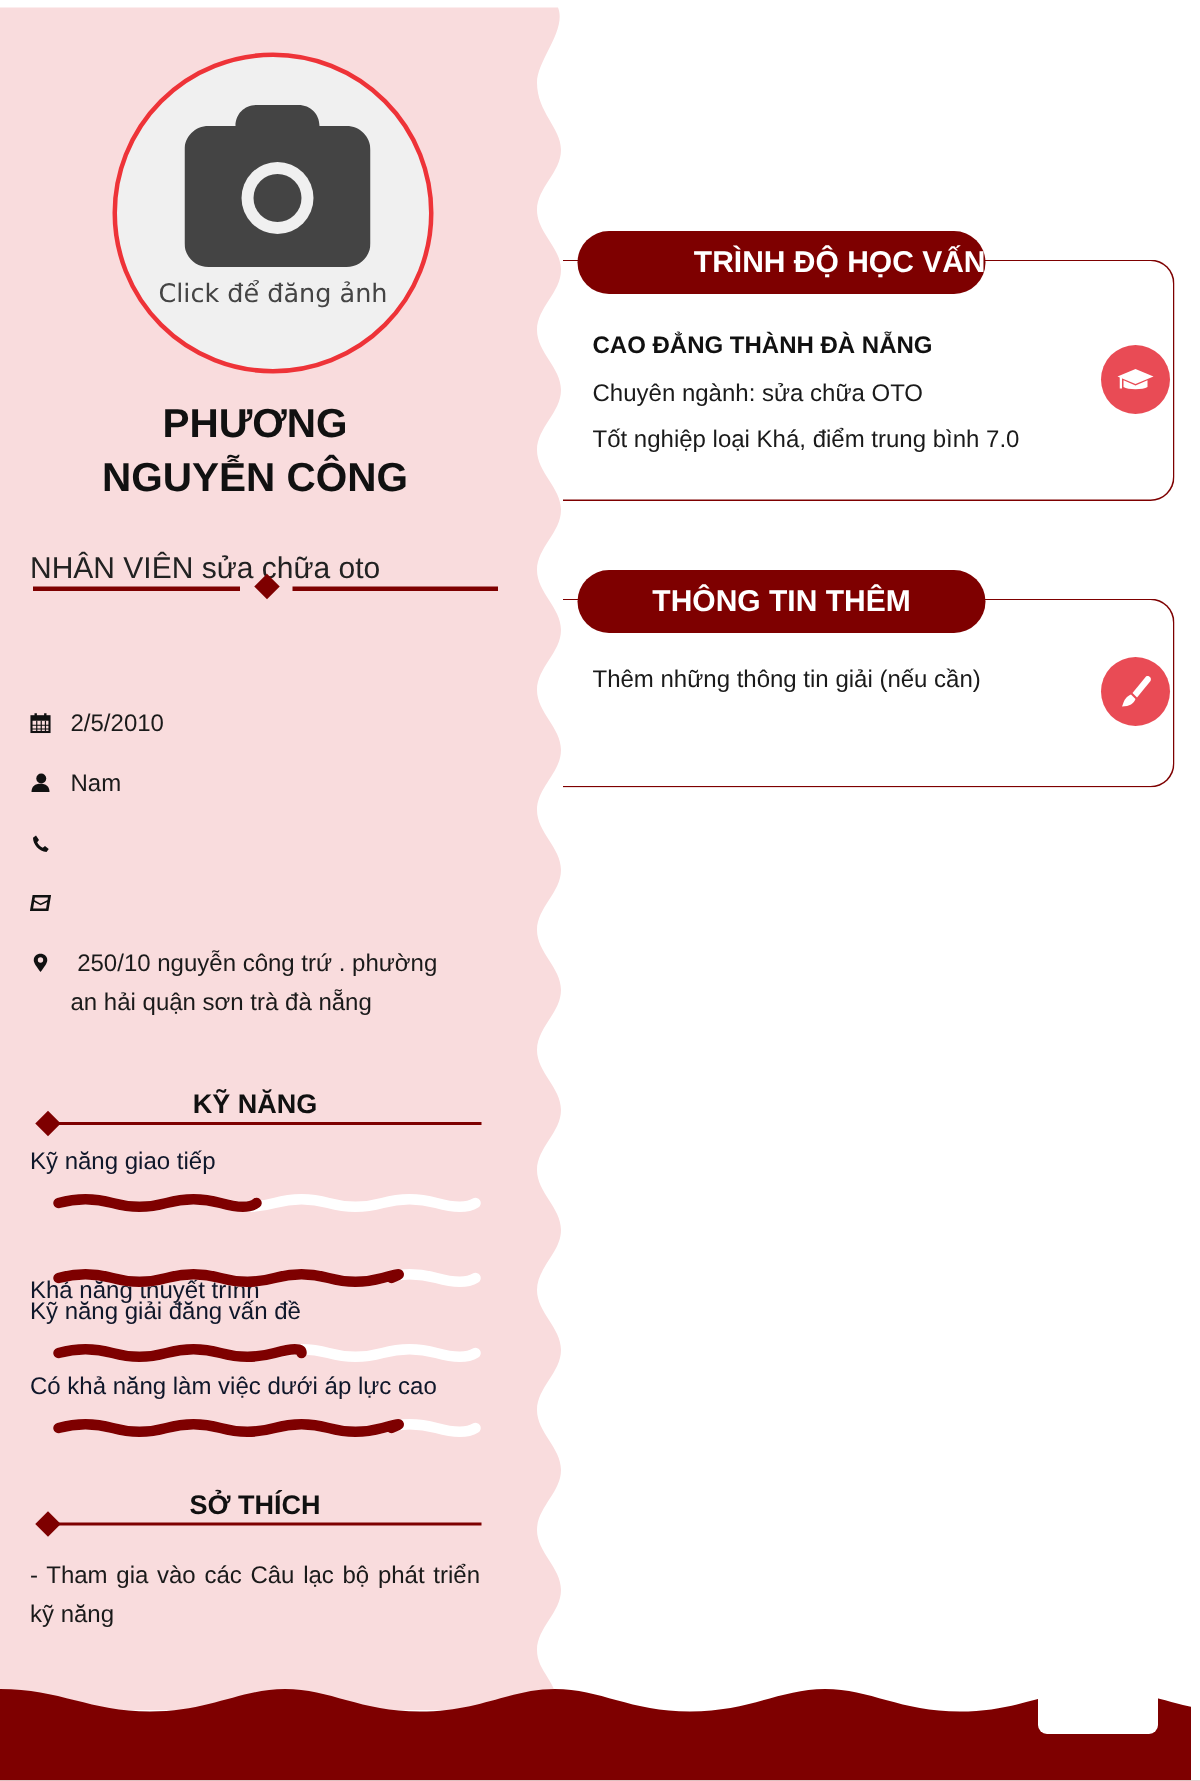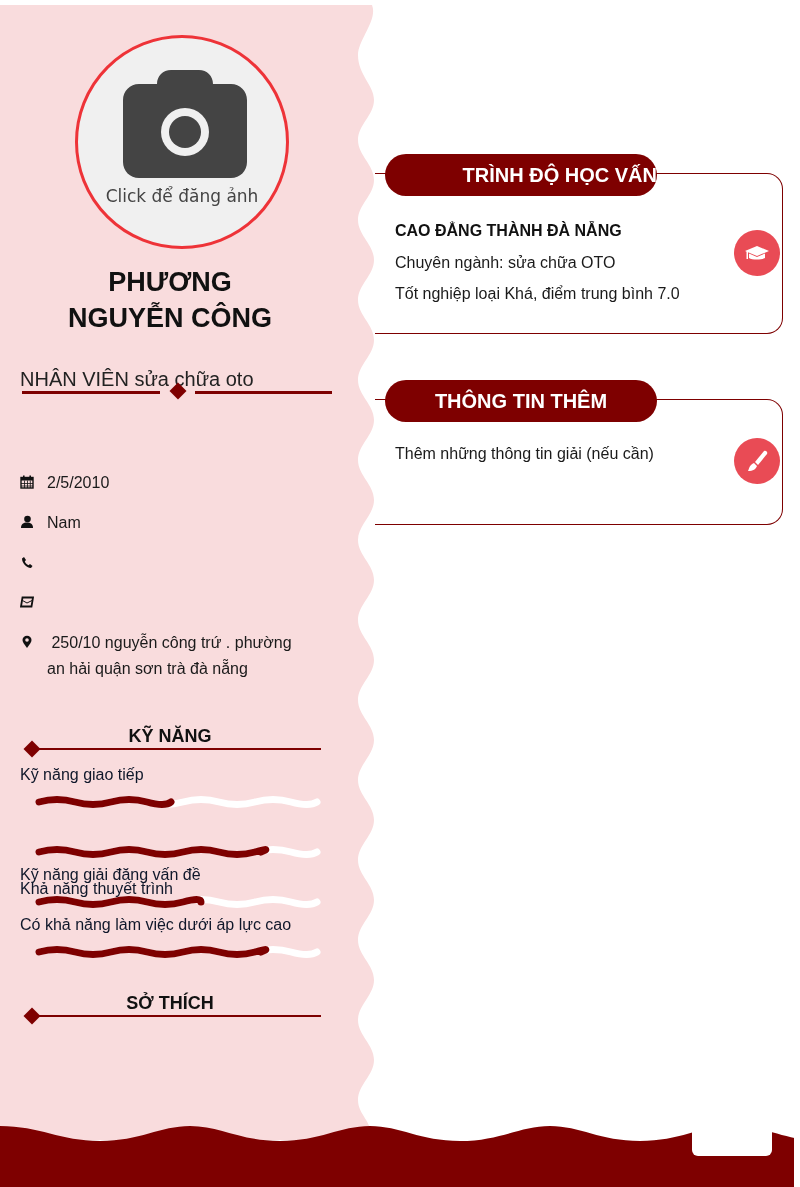--- a/index.html
+++ b/index.html
@@ -188,21 +188,21 @@
   <div class="ln"></div>
     <div class="dm"></div>
 </div>
 
 <div class="layer skill-label" style="top:766px;">Kỹ năng giao tiếp</div>
 <svg class="layer skill-bar" style="top:795px;" viewBox="0 0 290 14">
   <path d="M6 7 Q24 2, 42 7 T78 7 T114 7 T150 7 T186 7 T222 7 T258 7 T284 7" stroke="#ffffff" stroke-width="7" fill="none" stroke-linecap="round"></path>
   <path d="M6 7 Q24 2, 42 7 T78 7 T114 7 T138 7" stroke="#7e0000" stroke-width="7" fill="none" stroke-linecap="round"></path>
 </svg>
 
-<div class="layer skill-label" style="top:852px;margin-top:28px;">Khả năng thuyết trình</div>
+<div class="layer skill-label" style="top:852px;">Khả năng thuyết trình</div>
 <svg class="layer skill-bar" style="top:845px;" viewBox="0 0 290 14">
   <path d="M6 7 Q24 2, 42 7 T78 7 T114 7 T150 7 T186 7 T222 7 T258 7 T284 7" stroke="#ffffff" stroke-width="7" fill="none" stroke-linecap="round"></path>
   <path d="M6 7 Q24 2, 42 7 T78 7 T114 7 T150 7 T186 7 T222 7 T228 7" stroke="#7e0000" stroke-width="7" fill="none" stroke-linecap="round"></path>
 </svg>
 
 <div class="layer skill-label" style="top:866px;">Kỹ năng giải đăng vấn đề</div>
 <svg class="layer skill-bar" style="top:895px;" viewBox="0 0 290 14">
   <path d="M6 7 Q24 2, 42 7 T78 7 T114 7 T150 7 T186 7 T222 7 T258 7 T284 7" stroke="#ffffff" stroke-width="7" fill="none" stroke-linecap="round"></path>
   <path d="M6 7 Q24 2, 42 7 T78 7 T114 7 T150 7 T168 7" stroke="#7e0000" stroke-width="7" fill="none" stroke-linecap="round"></path>
 </svg>
@@ -212,20 +212,21 @@
   <path d="M6 7 Q24 2, 42 7 T78 7 T114 7 T150 7 T186 7 T222 7 T258 7 T284 7" stroke="#ffffff" stroke-width="7" fill="none" stroke-linecap="round"></path>
   <path d="M6 7 Q24 2, 42 7 T78 7 T114 7 T150 7 T186 7 T222 7 T228 7" stroke="#7e0000" stroke-width="7" fill="none" stroke-linecap="round"></path>
 </svg>
 
 <div class="layer sec-title" style="top:993px;">SỞ THÍCH</div>
 <div class="layer sec-rule" style="top:1009px;">
   <div class="ln"></div>
     <div class="dm"></div>
 </div>
 <div class="layer hobbies">
+  <div>- Tham gia vào các Câu lạc bộ phát triển kỹ năng</div>
 </div>
 
 <div class="layer card" style="top:173px;height:159px;"></div>
 <div class="layer pill" style="top:154px;text-align:right;">TRÌNH ĐỘ HỌC VẤN</div>
 <div class="layer card-text bold" style="top:222px;">CAO ĐẲNG  THÀNH ĐÀ NẴNG</div>
 <div class="layer card-text" style="top:254px;">Chuyên ngành: sửa chữa OTO</div>
 <div class="layer card-text" style="top:285px;">Tốt nghiệp loại Khá, điểm trung bình 7.0</div>
 <div class="layer round-icon" style="left:734px;top:230px;">
   <svg width="46" height="46" viewBox="0 0 46 46">
     <path d="M11 21 L23 16 L35 21 L23 26 Z" fill="#ffffff"></path>

